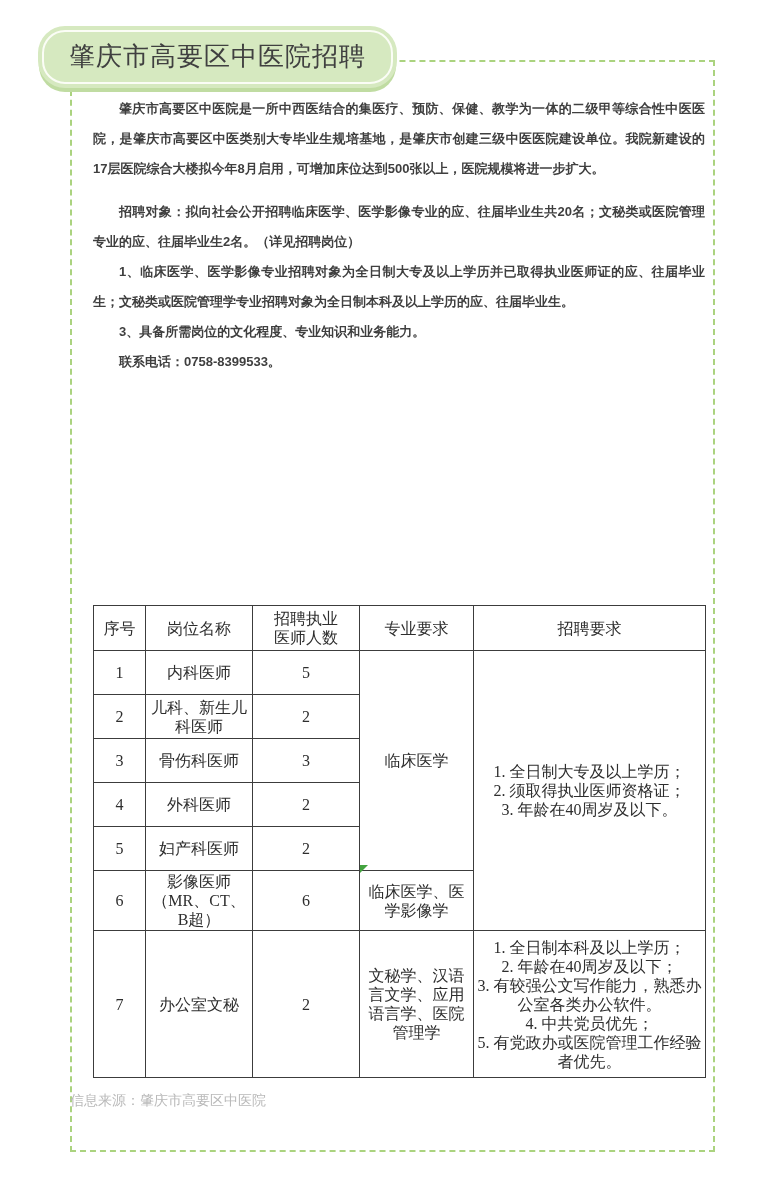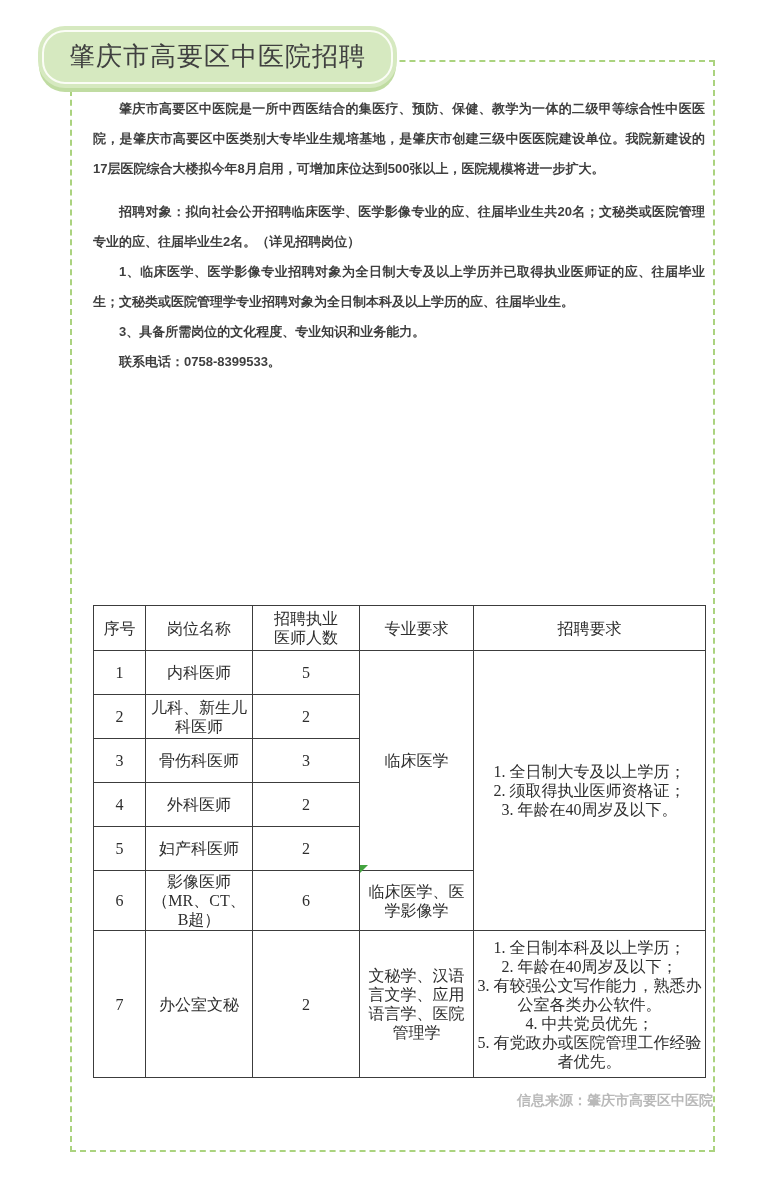--- a/index.html
+++ b/index.html
@@ -97,23 +97,23 @@
     border-top:8px solid #43a33f;
     border-right:8px solid transparent;
   }
 
   
   .footer{
     position:absolute;
     left:70px;top:1092px;
     width:643px;
     z-index:2;
-    text-align:right;
+    text-align:left;
     font-size:14px;
-    font-weight:bold;
+    font-weight:normal;
     color:#b9b9b9;
   }
 </style>
 </head>
 <body>
 
 <div class="dashed-box"></div>
 
 <div class="badge">
   <div class="badge-inner">

